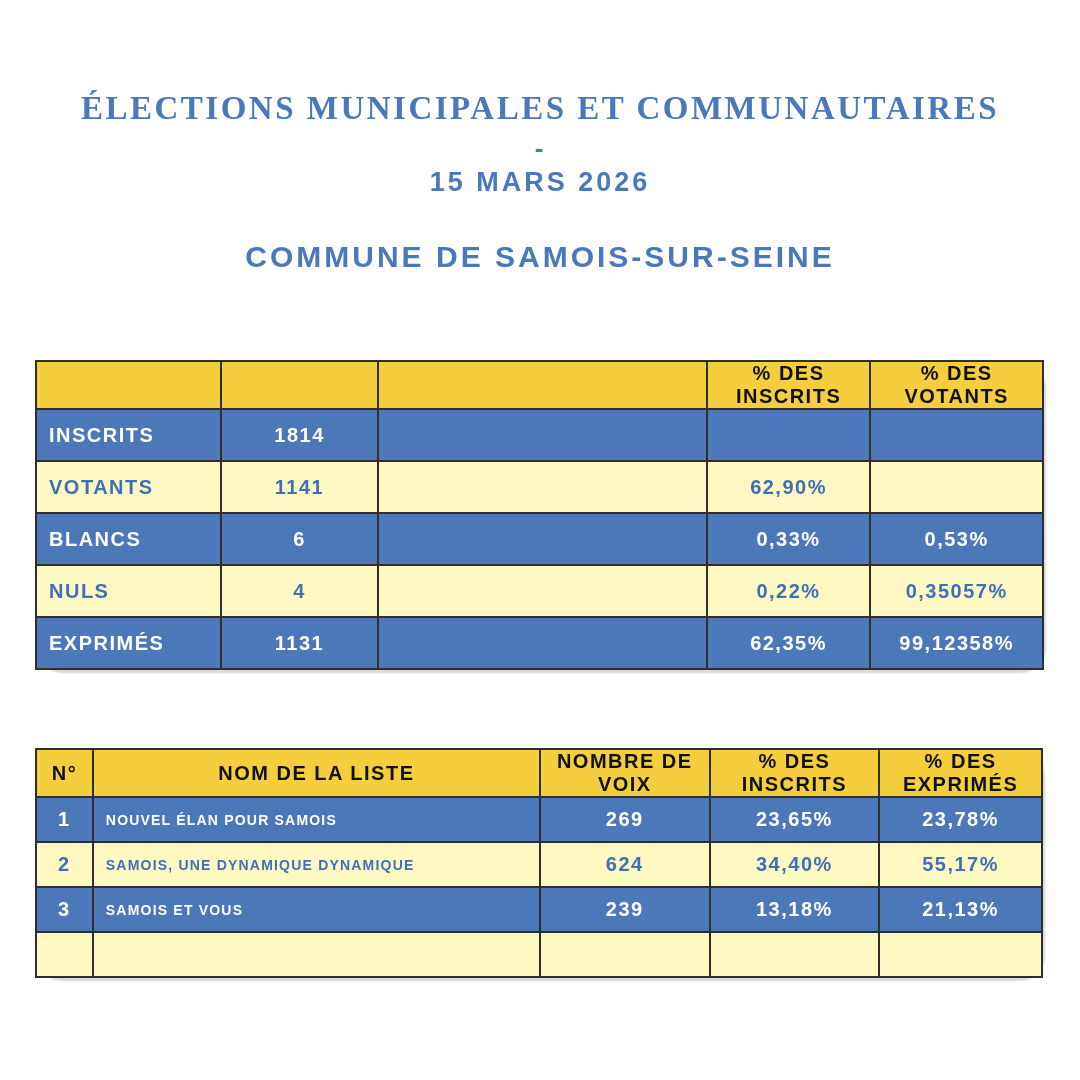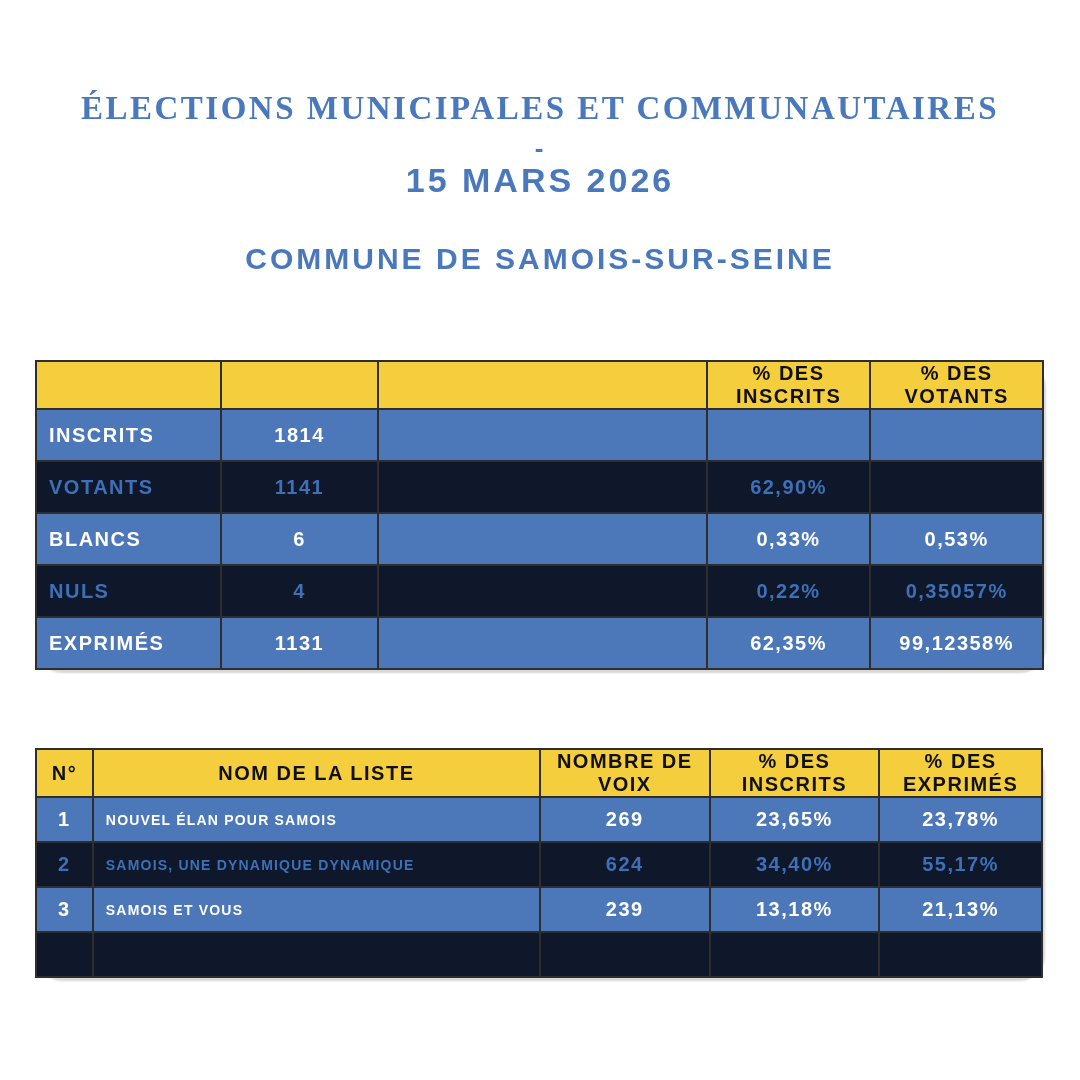--- a/index.html
+++ b/index.html
@@ -10,21 +10,21 @@
   
   .title-block {
     position: absolute;
     top: 90px; left: 0; width: 100%;
     text-align: center;
     color: #4A78BC;
     font-weight: bold;
   }
   .title-main  { font-size: 33px; letter-spacing: 2.5px; font-family: Liberation Serif, serif; }
   .title-dash  { font-size: 26px; letter-spacing: 2px; margin-top: 8px; line-height: 1; }
-  .title-date  { font-size: 34px; letter-spacing: 3px; }
+  .title-date  { font-size: 27px; letter-spacing: 3px; margin-top: 6px; }
   .title-commune { font-size: 30px; letter-spacing: 3px; margin-top: 42px; }
 
   
   .data-table {
     position: absolute;
     border-collapse: collapse;
     table-layout: fixed;
     font-weight: bold;
     box-shadow: 2px 3px 2px rgba(100,100,100,0.25);
     border-radius: 25px;
@@ -36,21 +36,21 @@
     text-align: center;
     padding: 0 4px;
     overflow: hidden;
   }
   .data-table th {
     background: #F5CE3E;
     color: #101010;
     line-height: 1.15;
   }
   tr.row-blue  { background: #4C77B8; color: #FFFFFF; }
-  tr.row-white { background: #0f172a; color: #3E70B8; }
+  tr.row-white { background: #fef9c3; color: #3E70B8; }
   td.cell-left { text-align: left; padding-left: 12px; white-space: nowrap; }
 
   
   .participation-table { left: 35px; top: 360px; width: 1009px; }
   .participation-table thead tr { height: 48px; }
   .participation-table tbody tr { height: 52px; }
 
   
   .results-table { left: 35px; top: 748px; width: 1008px; }
   .results-table thead tr { height: 48px; }

